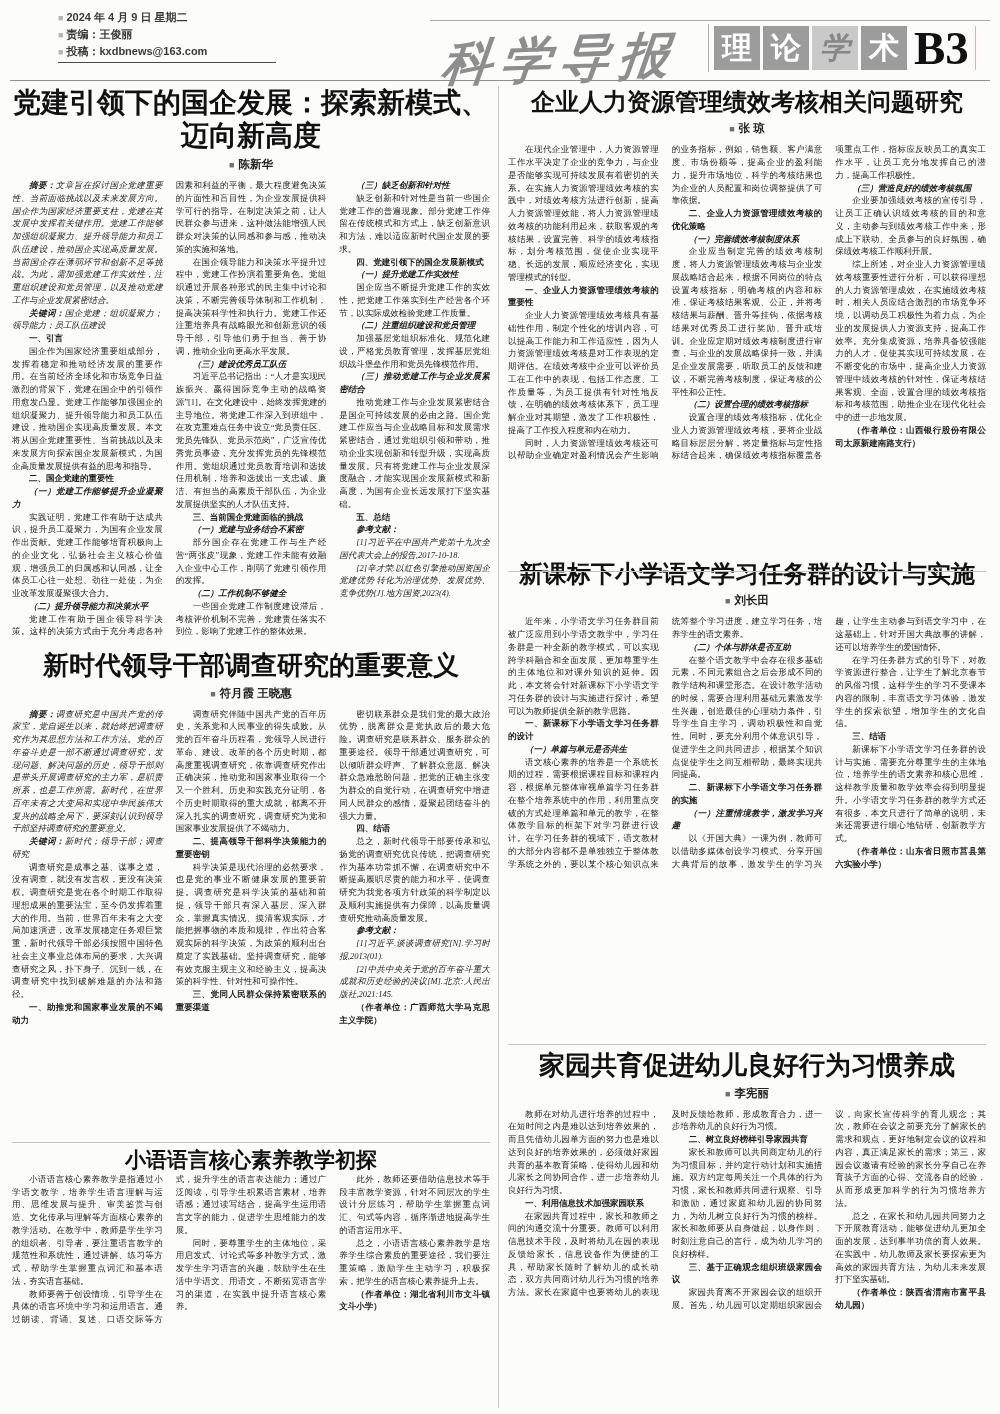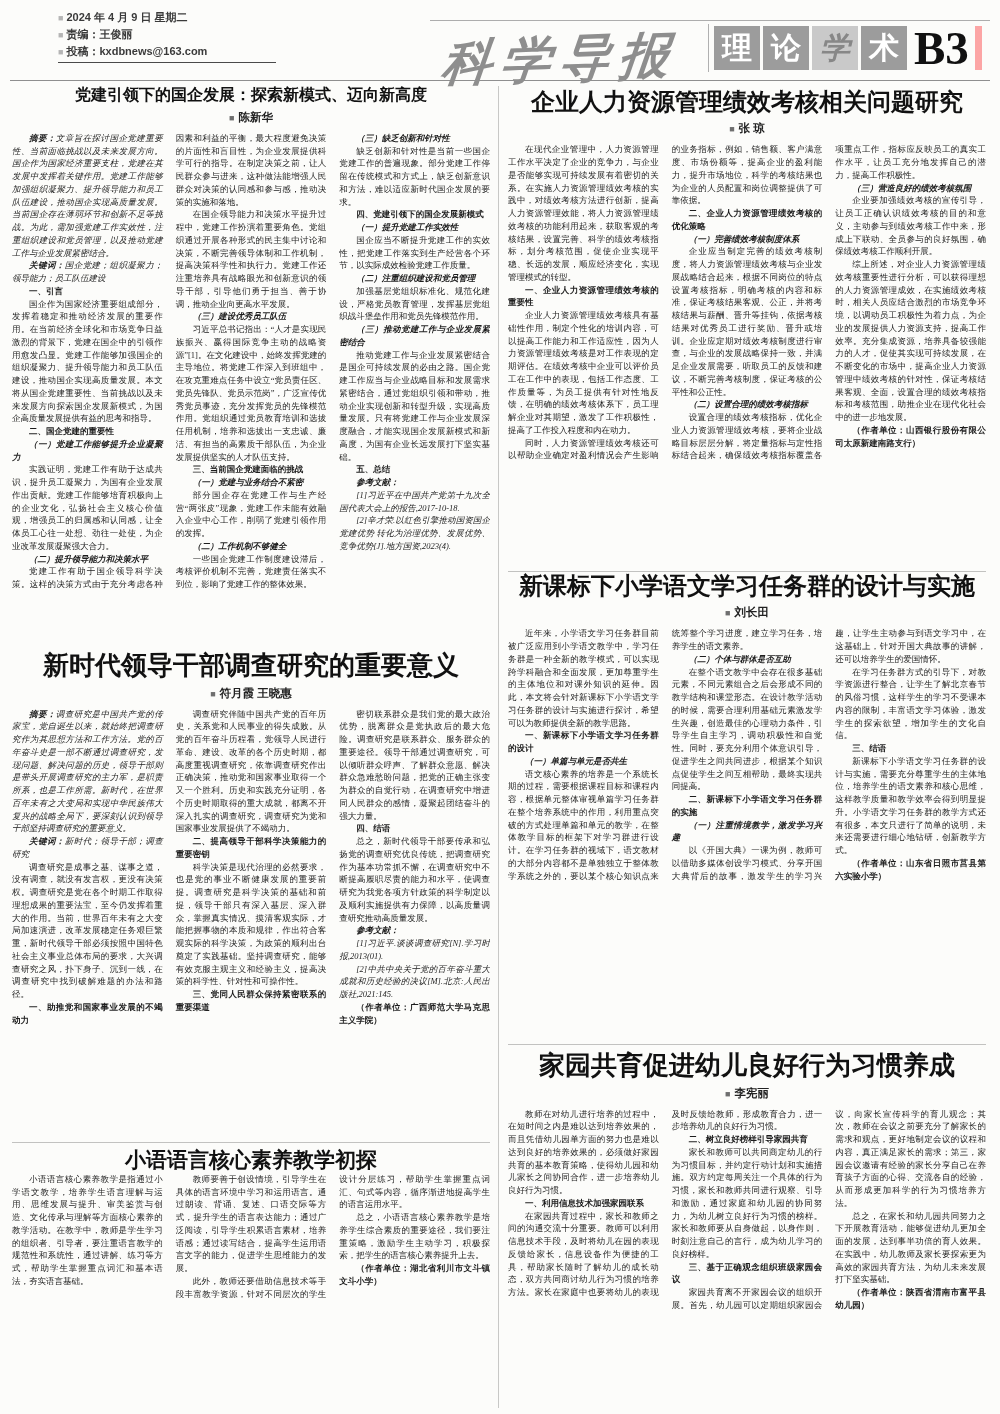--- a/index.html
+++ b/index.html
@@ -12,21 +12,21 @@
   .masthead{position:absolute;left:430px;top:26px;width:260px;text-align:center;
             font-size:50px;font-weight:bold;font-style:italic;color:#8e8e8e;letter-spacing:9px;
             transform:rotate(-2deg) skewX(-8deg);font-family:"DejaVu Serif",serif;}
   .topline{position:absolute;left:430px;top:20px;width:560px;height:1px;background:#adadad;}
   .banner{position:absolute;left:708px;top:24px;height:48px;display:flex;align-items:center;
           border-left:1px solid #b0b0b0;border-right:0;padding-left:5px;}
   .blk{display:inline-flex;align-items:center;justify-content:center;width:46px;height:44px;margin-right:3px;
        background:#9c9c9c;color:#fff;font-weight:bold;font-size:30px;font-family:"Liberation Sans",sans-serif;}
   .blk.light{background:#c9c9c9;color:#878787;font-style:italic;font-family:"DejaVu Serif",serif;}
   .pageno{font-family:"Liberation Serif",serif;font-weight:bold;font-size:47px;color:#111;margin-left:4px;
-          border-right:7px solid #fca5a5;padding-right:6px;line-height:44px;}
+          border-right:1px solid #fca5a5;padding-right:6px;line-height:44px;}
   .header-rule{position:absolute;left:10px;top:80px;width:980px;height:1px;background:#8f8f8f;}
   .v-divider{position:absolute;left:498px;top:86px;width:1px;height:1322px;background:#c8c8c6;}
   .hrule{position:absolute;height:1px;background:#c2c2c0;}
   
   .article{position:absolute;}
   .headline{margin:0;text-align:center;font-family:"Liberation Sans","DejaVu Sans",sans-serif;
             font-weight:900;color:#111;letter-spacing:0;line-height:1.18;}
   .byline{text-align:center;font-size:11.5px;font-weight:bold;margin:5px 0 7px 0;color:#222;
           font-family:"Liberation Sans",sans-serif;}
   .byline .bymark{color:#6f6f6f;font-size:9px;margin-right:4px;}
@@ -35,24 +35,24 @@
   .article-body p{margin:0;}
   .seg-p{text-indent:2em;}
   .seg-h{font-weight:bold;text-indent:2em;font-family:"Liberation Sans",sans-serif;}
   .seg-h2{font-weight:bold;font-style:italic;text-indent:2em;}
   .seg-lead{font-style:italic;text-indent:2em;}
   .seg-lead b{font-style:italic;}
   .seg-refhead{font-weight:bold;font-style:italic;text-indent:2em;}
   .seg-ref{font-style:italic;text-indent:2em;}
   .seg-affil{font-weight:bold;text-indent:2em;font-family:"Liberation Sans",sans-serif;}
   
-  #a1{left:12px;top:86px;width:478px;height:558px;} #a1 .headline{font-size:16px;} #a1 .article-body{height:494px;}
+  #a1{left:12px;top:86px;width:478px;height:558px;} #a1 .headline{font-size:28px;} #a1 .article-body{height:494px;}
   #a2{left:508px;top:88px;width:478px;height:478px;} #a2 .headline{font-size:24px;text-align:center;} #a2 .article-body{height:412px;}
   #a3{left:12px;top:650px;width:478px;height:488px;} #a3 .headline{font-size:26px;} #a3 .article-body{height:420px;}
-  #a4{left:508px;top:572px;width:478px;height:462px;} #a4 .headline{font-size:24px;} #a4 .article-body{height:396px;}
+  #a4{left:508px;top:560px;width:478px;height:462px;} #a4 .headline{font-size:24px;} #a4 .article-body{height:396px;}
   #a5{left:508px;top:1050px;width:478px;height:358px;} #a5 .headline{font-size:26px;} #a5 .article-body{height:290px;}
   #a6{left:12px;top:1148px;width:478px;height:260px;} #a6 .headline{font-size:21px;} #a6 .article-body{height:192px;}
   #hrL1{left:12px;top:1142px;width:478px;}
   #hrR1{left:508px;top:571px;width:478px;}
   #hrR2{left:508px;top:1044px;width:478px;}
 </style>
 </head>
 <body>
 
 <div class="page">
@@ -187,20 +187,21 @@
         <p class="seg-p">总之，在家长和幼儿园共同努力之下开展教育活动，能够促进幼儿更加全面的发展，达到事半功倍的育人效果。在实践中，幼儿教师及家长要探索更为高效的家园共育方法，为幼儿未来发展打下坚实基础。</p>
         <p class="seg-affil">（作者单位：陕西省渭南市富平县幼儿园）</p>
       </div>
   </article>
 
   <article id="a6" class="article">
     <h2 class="headline">小语语言核心素养教学初探</h2>
     <div class="article-body">
         <p class="seg-p">小语语言核心素养教学是指通过小学语文教学，培养学生语言理解与运用、思维发展与提升、审美鉴赏与创造、文化传承与理解等方面核心素养的教学活动。在教学中，教师是学生学习的组织者、引导者，要注重语言教学的规范性和系统性，通过讲解、练习等方式，帮助学生掌握重点词汇和基本语法，夯实语言基础。</p>
         <p class="seg-p">教师要善于创设情境，引导学生在具体的语言环境中学习和运用语言。通过朗读、背诵、复述、口语交际等方式，提升学生的语言表达能力；通过广泛阅读，引导学生积累语言素材，培养语感；通过读写结合，提高学生运用语言文字的能力，促进学生思维能力的发展。</p>
+        <p class="seg-p">同时，要尊重学生的主体地位，采用启发式、讨论式等多种教学方式，激发学生学习语言的兴趣，鼓励学生在生活中学语文、用语文，不断拓宽语言学习的渠道，在实践中提升语言核心素养。</p>
         <p class="seg-p">此外，教师还要借助信息技术等手段丰富教学资源，针对不同层次的学生设计分层练习，帮助学生掌握重点词汇、句式等内容，循序渐进地提高学生的语言运用水平。</p>
         <p class="seg-p">总之，小语语言核心素养教学是培养学生综合素质的重要途径，我们要注重策略，激励学生主动学习，积极探索，把学生的语言核心素养提升上去。</p>
         <p class="seg-affil">（作者单位：湖北省利川市文斗镇文斗小学）</p>
       </div>
   </article>
 
   <div class="hrule" id="hrL1"></div>
   <div class="hrule" id="hrR1"></div>
   <div class="hrule" id="hrR2"></div>
 

